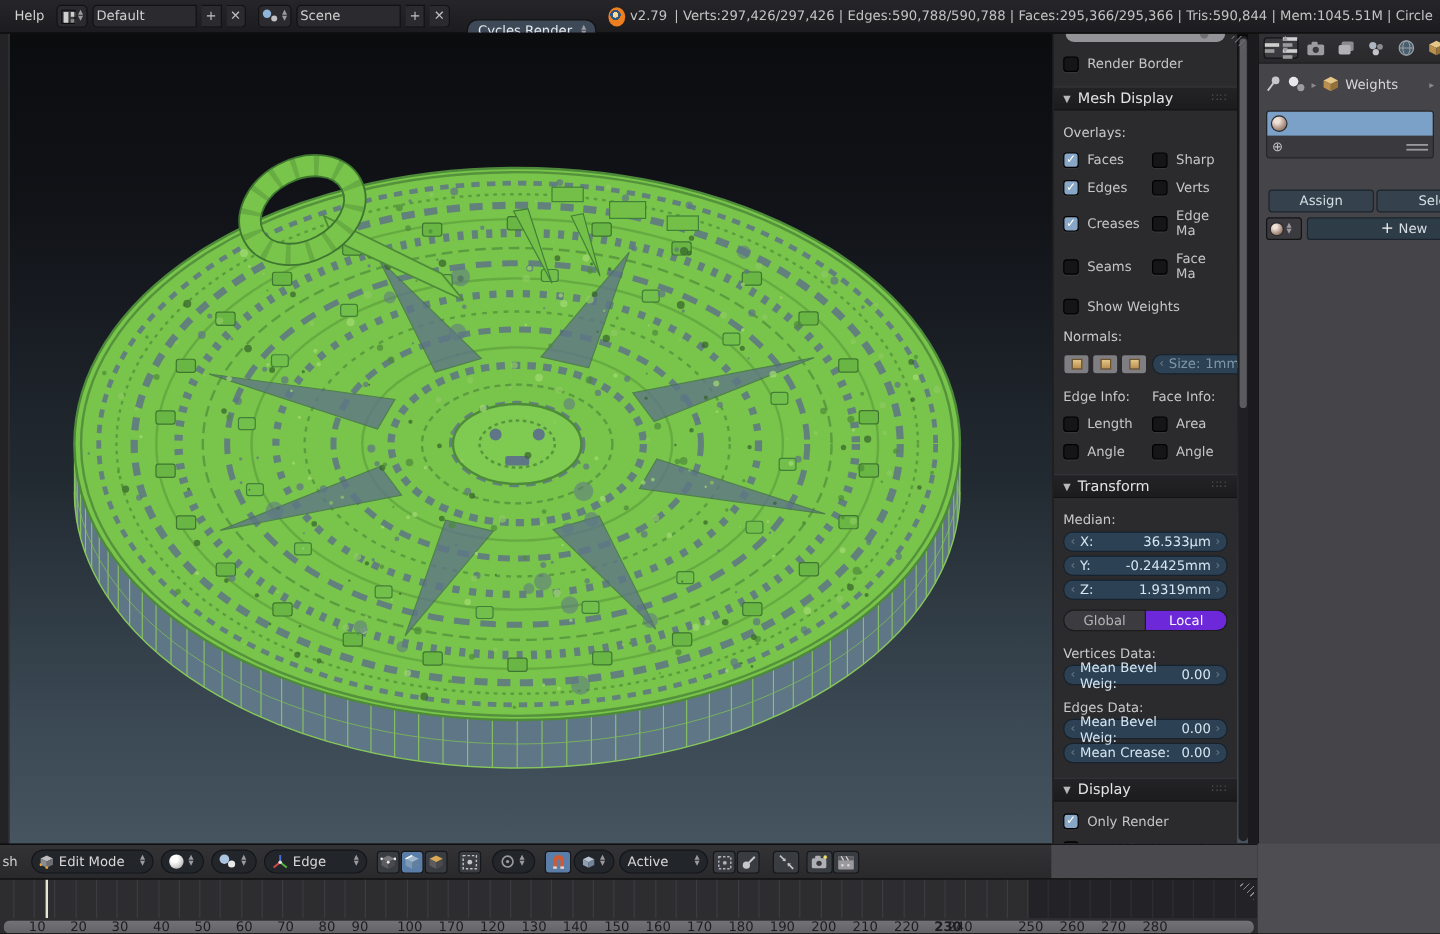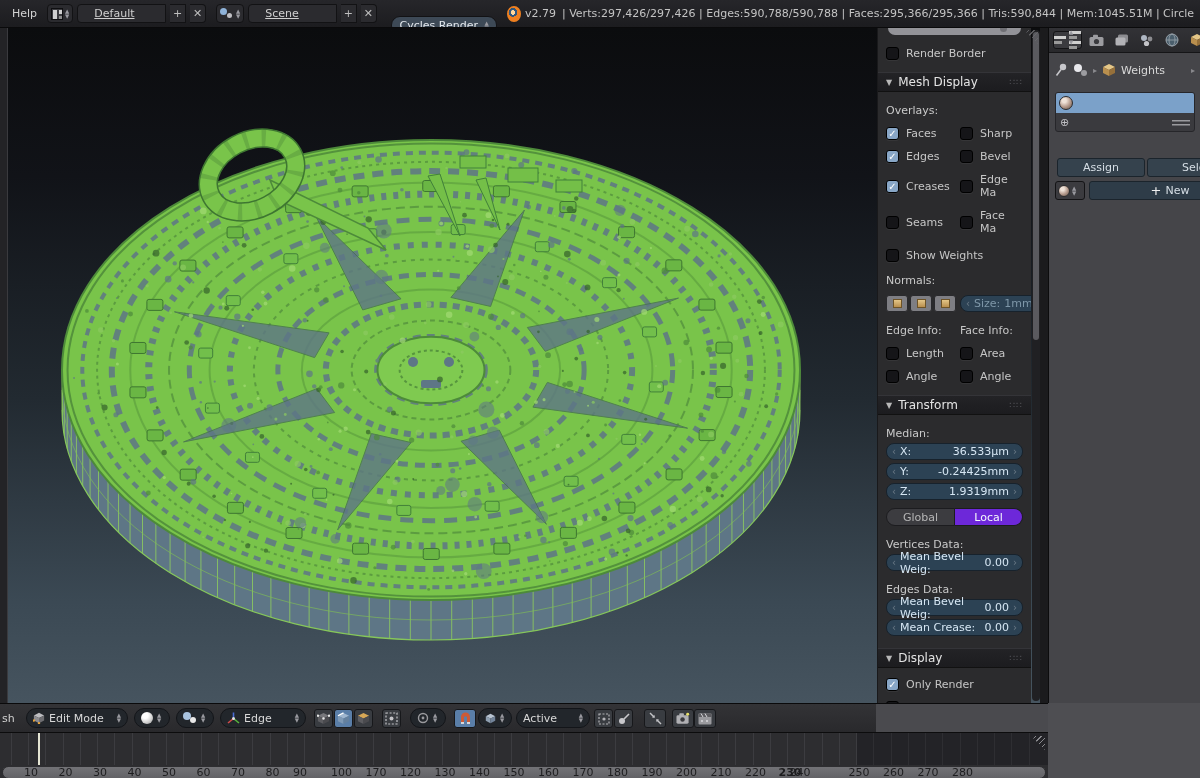--- a/index.html
+++ b/index.html
@@ -18,21 +18,21 @@
     border-bottom:1px solid #0a0a0b;
     display:flex; align-items:center; gap:4px; padding:0 6px;
     white-space:nowrap; overflow:hidden; z-index:30;
   }
   .menu-item{ color:#d2d2d2; padding:0 6px; cursor:default; }
   .hbtn,.hfield,.hsq,.hpill{
     height:19px; background:#2b2b2f; border:1px solid #121214;
     border-radius:4px; display:flex; align-items:center; color:#cfcfcf;
   }
   .hbtn{ padding:0 3px; gap:2px; }
-  .hfield{ width:96px; padding:0 16px; border-radius:4px 0 0 4px;text-decoration:underline; }
+  .hfield{ width:96px; padding:0 2px; border-radius:4px 0 0 4px; }
   .hsq{ width:18px; justify-content:center; border-radius:0; border-left:none; color:#bfbfbf;}
   .hsq.last{ border-radius:0 4px 4px 0; }
   .hpill{ border-radius:9px; padding:0 7px; gap:6px;margin-top:24px; }
   .hpill.engine{ background:#3d4956; width:118px; }
   .hpill.engine span:first-child{ flex:1; text-align:center; color:#e4e9ee;}
   .ud{ display:flex; flex-direction:column; line-height:5px; font-size:5.5px; color:#9a9aa0; }
   .layout-ic{ width:12px; height:12px; background:
       linear-gradient(#cfcfcf,#cfcfcf) 1px 1px/4px 10px no-repeat,
       linear-gradient(#cfcfcf,#cfcfcf) 7px 1px/4px 4px no-repeat,
       linear-gradient(#8a8a8a,#8a8a8a) 7px 7px/4px 4px no-repeat;
@@ -736,21 +736,21 @@
         <div class="cbrow">
           <span class="cb"></span>
           <span>Sharp</span>
           </div>
         <div class="cbrow">
           <span class="cb checked"></span>
           <span>Edges</span>
           </div>
         <div class="cbrow">
           <span class="cb"></span>
-          <span>Bevel</span>
+          <span>Verts</span>
           </div>
         <div class="cbrow">
           <span class="cb checked"></span>
           <span>Creases</span>
           </div>
         <div class="cbrow">
           <span class="cb"></span>
           <span>Edge Ma</span>
           </div>
         <div class="cbrow">

